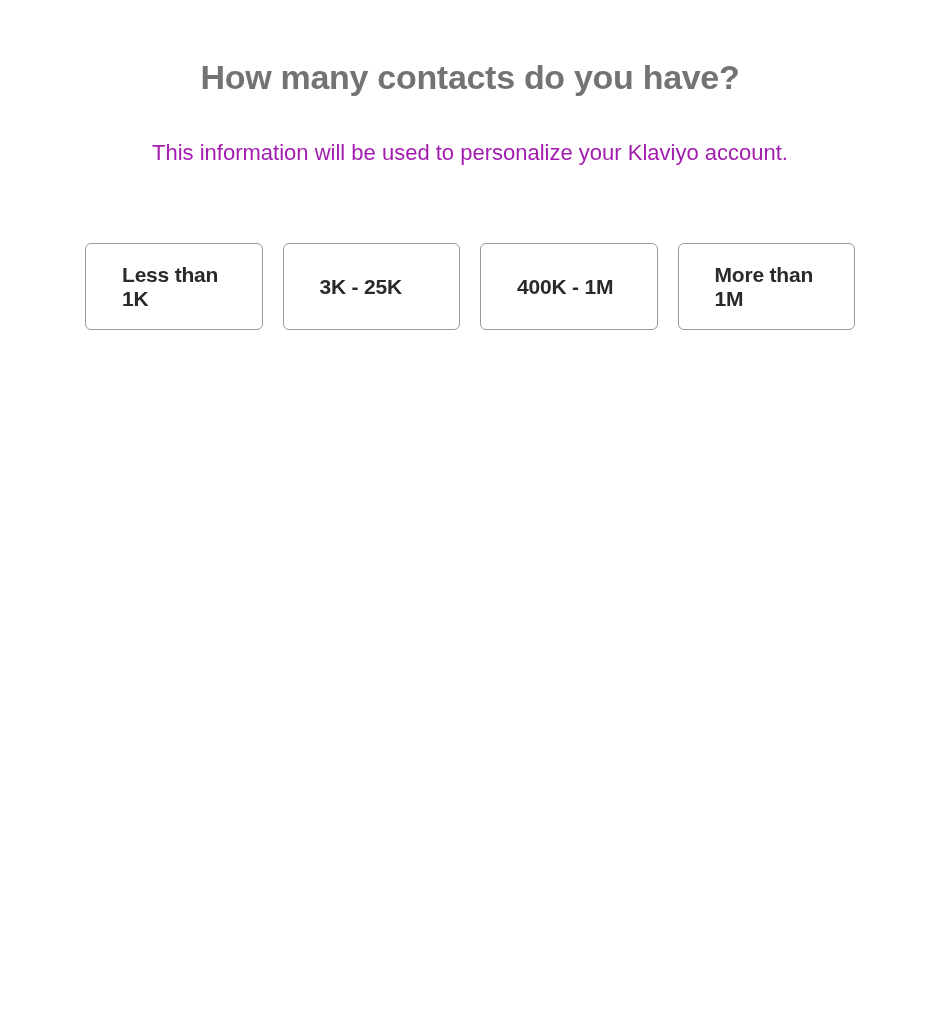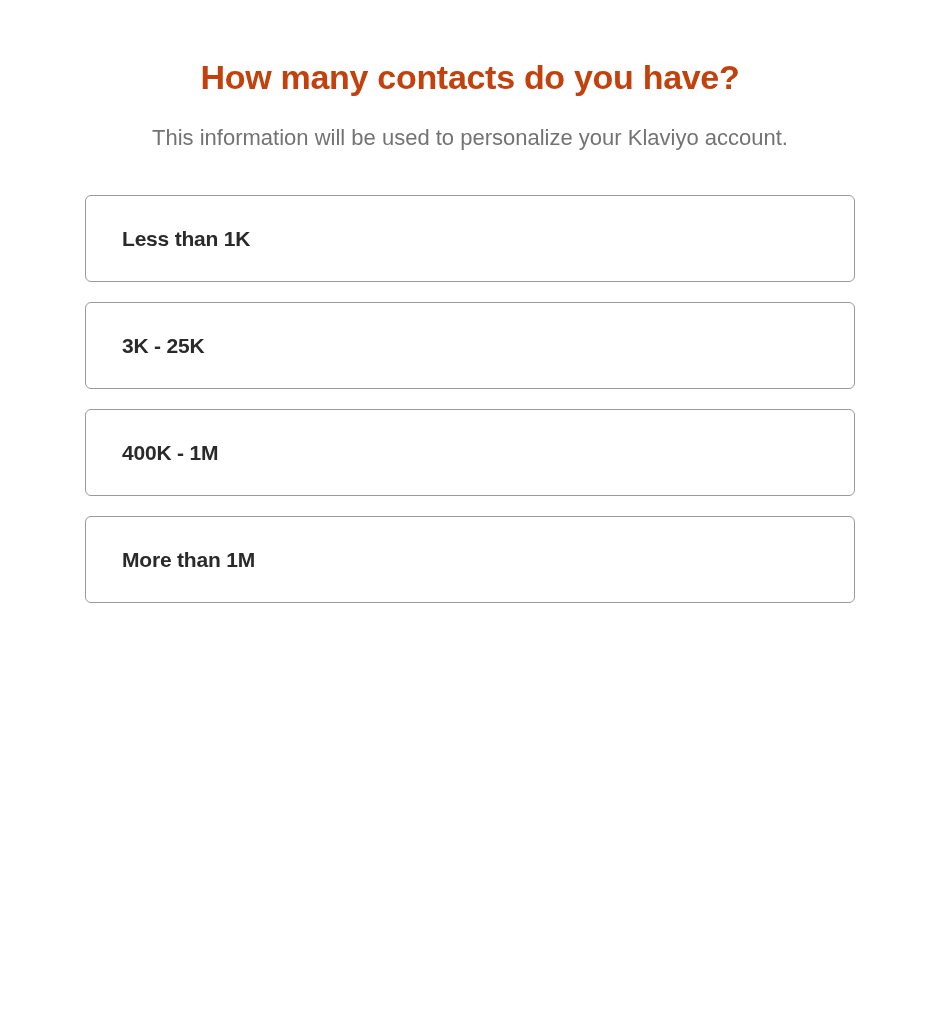--- a/index.html
+++ b/index.html
@@ -14,35 +14,35 @@
       height: 1012px;
       padding-top: 58px;
     }
     .container {
       width: 770px;
       margin: 0 auto;
     }
     .heading {
       font-size: 34px;
       font-weight: 600;
-      color: #c2410c;
+      color: #737373;
       text-align: center;
       letter-spacing: -0.3px;
-      margin-bottom: 28px;
+      margin-bottom: 43px;
     }
     .subheading {
       font-size: 22px;
       font-weight: 400;
-      color: #737373;
+      color: #a21caf;
       text-align: center;
-      margin-bottom: 44px;
+      margin-bottom: 77px;
     }
     .options {
       display: flex;
-      flex-direction: column;
+      flex-direction: row;
       gap: 20px;
     }
     .option-button {
       width: 100%;
       height: 87px;
       background: #ffffff;
       border: 1.5px solid #9a9a9a;
       border-radius: 6px;
       text-align: left;
       padding: 0 36px;

